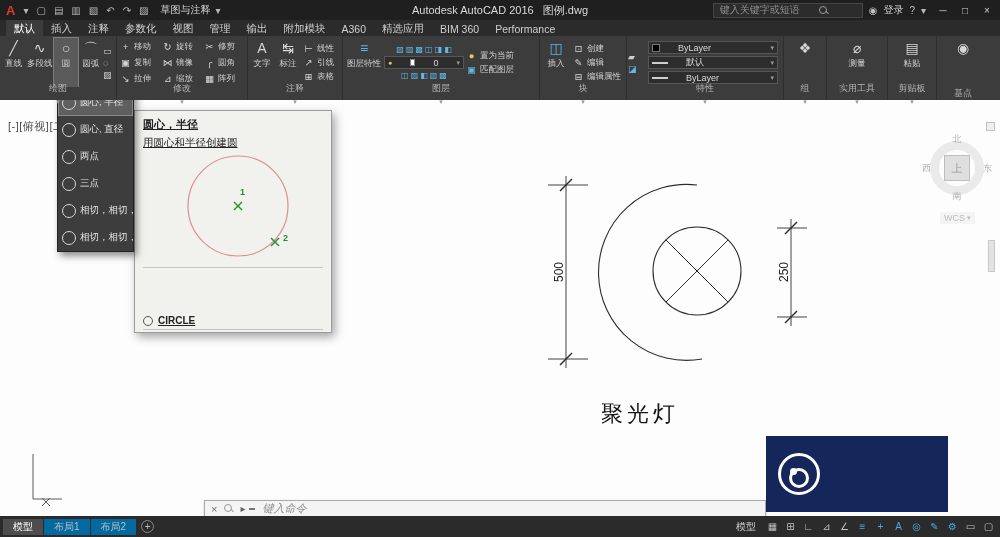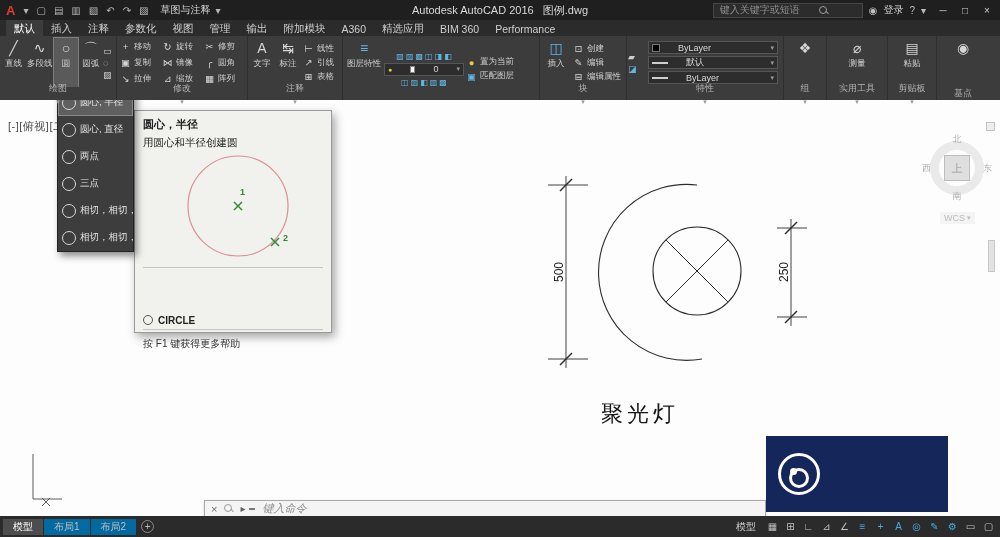--- a/index.html
+++ b/index.html
@@ -92,27 +92,27 @@
   .wm-name { color:#ffffff; font-size:21px; font-weight:bold; letter-spacing:2px; white-space:nowrap; }
   .wm-url { color:#ccd4ec; font-size:11px; letter-spacing:1px; }
 
   
   .menu { position:absolute; left:57px; top:88px; width:77px; background:#3d3d3d; border:1px solid #232323; box-shadow:3px 4px 7px rgba(0,0,0,0.45); z-index:50; }
   .menu-item { height:27px; display:flex; align-items:center; gap:4px; padding:0 4px; color:#e4e4e4; font-size:9.5px; white-space:nowrap; overflow:hidden; }
   .menu-item.sel { background:#5f5f5f; outline:1px solid #8a8a8a; outline-offset:-1px; }
   .ci { width:14px; height:14px; min-width:14px; border:1.3px solid #d8d8d8; border-radius:50%; }
 
   
-  .tooltip { position:absolute; left:134px; top:110px; width:198px; height:223px; background:#f1f1ee; border:1px solid #9b9b9b; box-shadow:3px 4px 9px rgba(0,0,0,0.35); z-index:49; color:#222; padding:6px 8px 4px; display:flex; flex-direction:column; }
+  .tooltip { position:absolute; left:134px; top:110px; width:198px; height:223px; background:#f1f1ee; border:1px solid #9b9b9b; box-shadow:3px 4px 9px rgba(0,0,0,0.35); z-index:49; color:#222; padding:6px 8px 4px; display:flex; flex-direction:column;text-decoration:underline; }
   .tt-title { font-weight:bold; font-size:11px; }
   .tt-desc { font-size:10.5px; margin-top:4px; }
   .tt-ex { font-size:10.5px; margin-top:5px; }
   .tt-fig { flex:1; }
   .tt-sep { border-top:1px solid #c6c6c6; margin:3px 0; }
-  .tt-cmd { display:flex; gap:5px; font-weight:bold; font-size:10px;margin-top:44px; }
+  .tt-cmd { display:flex; align-items:center; gap:5px; font-weight:bold; font-size:10px;margin-top:44px; }
   .tt-cmd .ci { width:10px; height:10px; min-width:10px; border-color:#555; }
   .tt-help { font-size:10px; color:#333; padding-top:4px; }
 
   
   .bottombar { position:absolute; left:0; top:516px; width:1000px; height:21px; background:#2b2b2b; display:flex; align-items:center; z-index:30; padding:0 3px; }
   .ltab { height:16px; padding:0 10px; display:flex; align-items:center; color:#bdbdbd; font-size:10px; background:#0369a1; margin-right:1px; }
   .ltab.active { background:#4d4d4d; color:#ffffff; }
   .addlayout { width:13px; height:13px; border:1px solid #8a8a8a; border-radius:50%; color:#bdbdbd; font-size:10px; display:flex; align-items:center; justify-content:center; margin-left:4px; }
   .status { margin-left:auto; display:flex; align-items:center; gap:1px; }
   .smodel { color:#d2d2d2; font-size:10px; padding:0 7px; }
@@ -322,20 +322,24 @@
           <span class="mitem">
               <span class="micon yellow">●</span>
               <span class="lbl-s">置为当前</span>
             </span>
           <span class="mitem">
               <span class="micon blue">▣</span>
               <span class="lbl-s">匹配图层</span>
             </span>
         </div>
       </div>
+      <div class="pfoot">
+        <span>图层</span>
+        <span class="fc">▾</span>
+      </div>
     </div>
 
     <div class="panel" style="width:87px">
       <div class="pbody">
         <div class="bigbtn" style="width:30px">
           <span class="bicon blue">◫</span>
           <span class="blabel">插入</span>
         </div>
         <div class="scol" style="width:52px">
           <span class="mitem">
@@ -540,21 +544,20 @@
         <line x1="128" y1="96" x2="136" y2="88" stroke="#2e8b2e" stroke-width="1.5"></line>
         <text x="140" y="91" font-size="9" font-weight="bold" fill="#2e8b2e">2</text>
       </svg>
     </div>
     <div class="tt-sep"></div>
     <div class="tt-cmd">
       <span class="ci"></span>
       <span>CIRCLE</span>
     </div>
     <div class="tt-sep"></div>
-    <div class="tt-help">按 F1 键获得更多帮助</div>
   </div>
 
   <div class="bottombar">
     <span class="ltab active">模型</span>
     <span class="ltab">布局1</span>
     <span class="ltab">布局2</span>
     <span class="addlayout">+</span>
     <span class="status">
       <span class="smodel">模型</span>
       <span class="sbi">▦</span>

